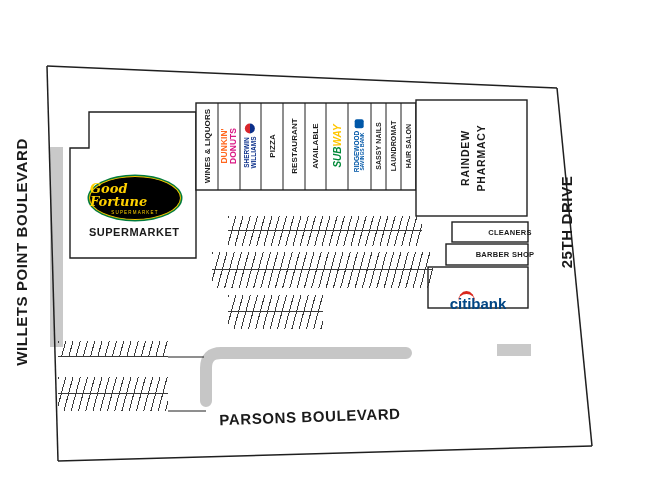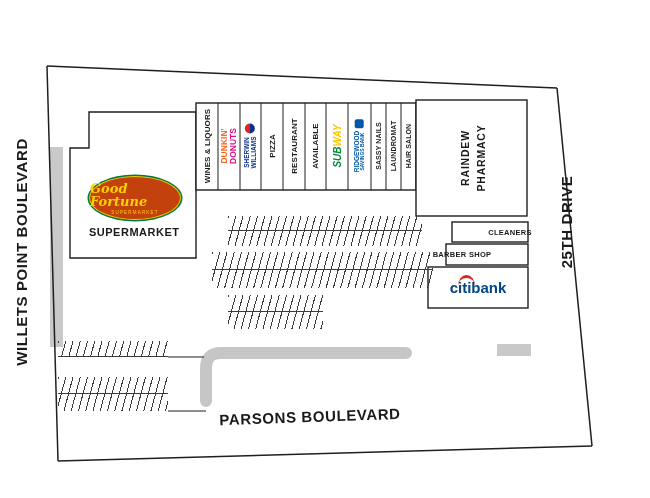--- a/index.html
+++ b/index.html
@@ -19,29 +19,29 @@
         background:repeating-linear-gradient(105deg,#3a3a3a 0,#3a3a3a 1px,transparent 1px,transparent 7px);}
   .park::after{content:"";position:absolute;left:0;right:0;top:calc(50% - 1px);
                border-top:1.5px solid #3a3a3a;}
   .park.single::after{top:auto;bottom:0;}
   .box-label{position:absolute;display:flex;align-items:center;justify-content:center;
              font-weight:700;font-size:7.5px;letter-spacing:.3px;}
   
   .sw-logo{width:10px;height:10px;border-radius:50%;display:inline-block;
            background:linear-gradient(180deg,#d8262c 0,#d8262c 55%,#0b2f8a 55%,#0b2f8a 100%);}
   .rw-logo{width:9px;height:9px;border-radius:2px;display:inline-block;background:#0057a8;}
-  .gf{position:absolute;left:89px;top:176px;width:90px;height:42px;background:#c2410c;
+  .gf{position:absolute;left:89px;top:176px;width:90px;height:42px;background:#000000;
       border-radius:50%;border:1.5px solid #f2c500;box-shadow:0 0 0 1.5px #007a3d;
       display:flex;flex-direction:column;align-items:center;justify-content:center;}
   .gf-script{font-family:"DejaVu Serif",serif;font-style:italic;font-weight:700;
              color:#ffd100;font-size:13px;line-height:1;}
   .gf-sub{color:#ffd100;font-size:4.5px;letter-spacing:1.2px;margin-top:2px;}
   .sm-label{position:absolute;left:89px;top:226px;width:90px;text-align:center;
             font-weight:700;font-size:11px;letter-spacing:.5px;}
-  .citi-box{position:absolute;left:428px;top:267px;width:100px;height:41px;
+  .citi-box{position:absolute;left:428px;top:283px;width:100px;height:41px;
             display:flex;align-items:center;justify-content:center;}
   .citi-wrap{position:relative;font-size:15px;font-weight:700;color:#004685;letter-spacing:0;}
   .citi-arc{position:absolute;left:8px;top:-4px;width:17px;height:8px;
             border-top:3px solid #d9261c;border-radius:50% 50% 0 0/100% 100% 0 0;}
   .parsons{position:absolute;left:210px;top:408px;width:200px;text-align:center;
            transform:rotate(-2deg);font-weight:700;font-size:15px;letter-spacing:.6px;}
 </style>
 </head>
 <body>
 
@@ -143,21 +143,21 @@
   <div class="vlabel unit-sm" style="left:408px;top:146px;">HAIR SALON</div>
 
   <div class="vlabel" style="left:474px;top:158px;">
     <div class="stack" style="font-size:10.5px;letter-spacing:.8px;line-height:1.5;">
       <span>RAINDEW</span>
       <span>PHARMACY</span>
     </div>
   </div>
 
   <div class="box-label" style="left:452px;top:222px;width:76px;height:20px;padding-left:20px;">CLEANERS</div>
-  <div class="box-label" style="left:421px;top:244px;width:82px;height:21px;">BARBER SHOP</div>
+  <div class="box-label" style="left:464px;top:244px;width:82px;height:21px;">BARBER SHOP</div>
 
   <div class="citi-box">
     <span class="citi-wrap">
       <span class="citi-arc"></span>
       <span>citibank</span>
     </span>
   </div>
 
 </div>
 

